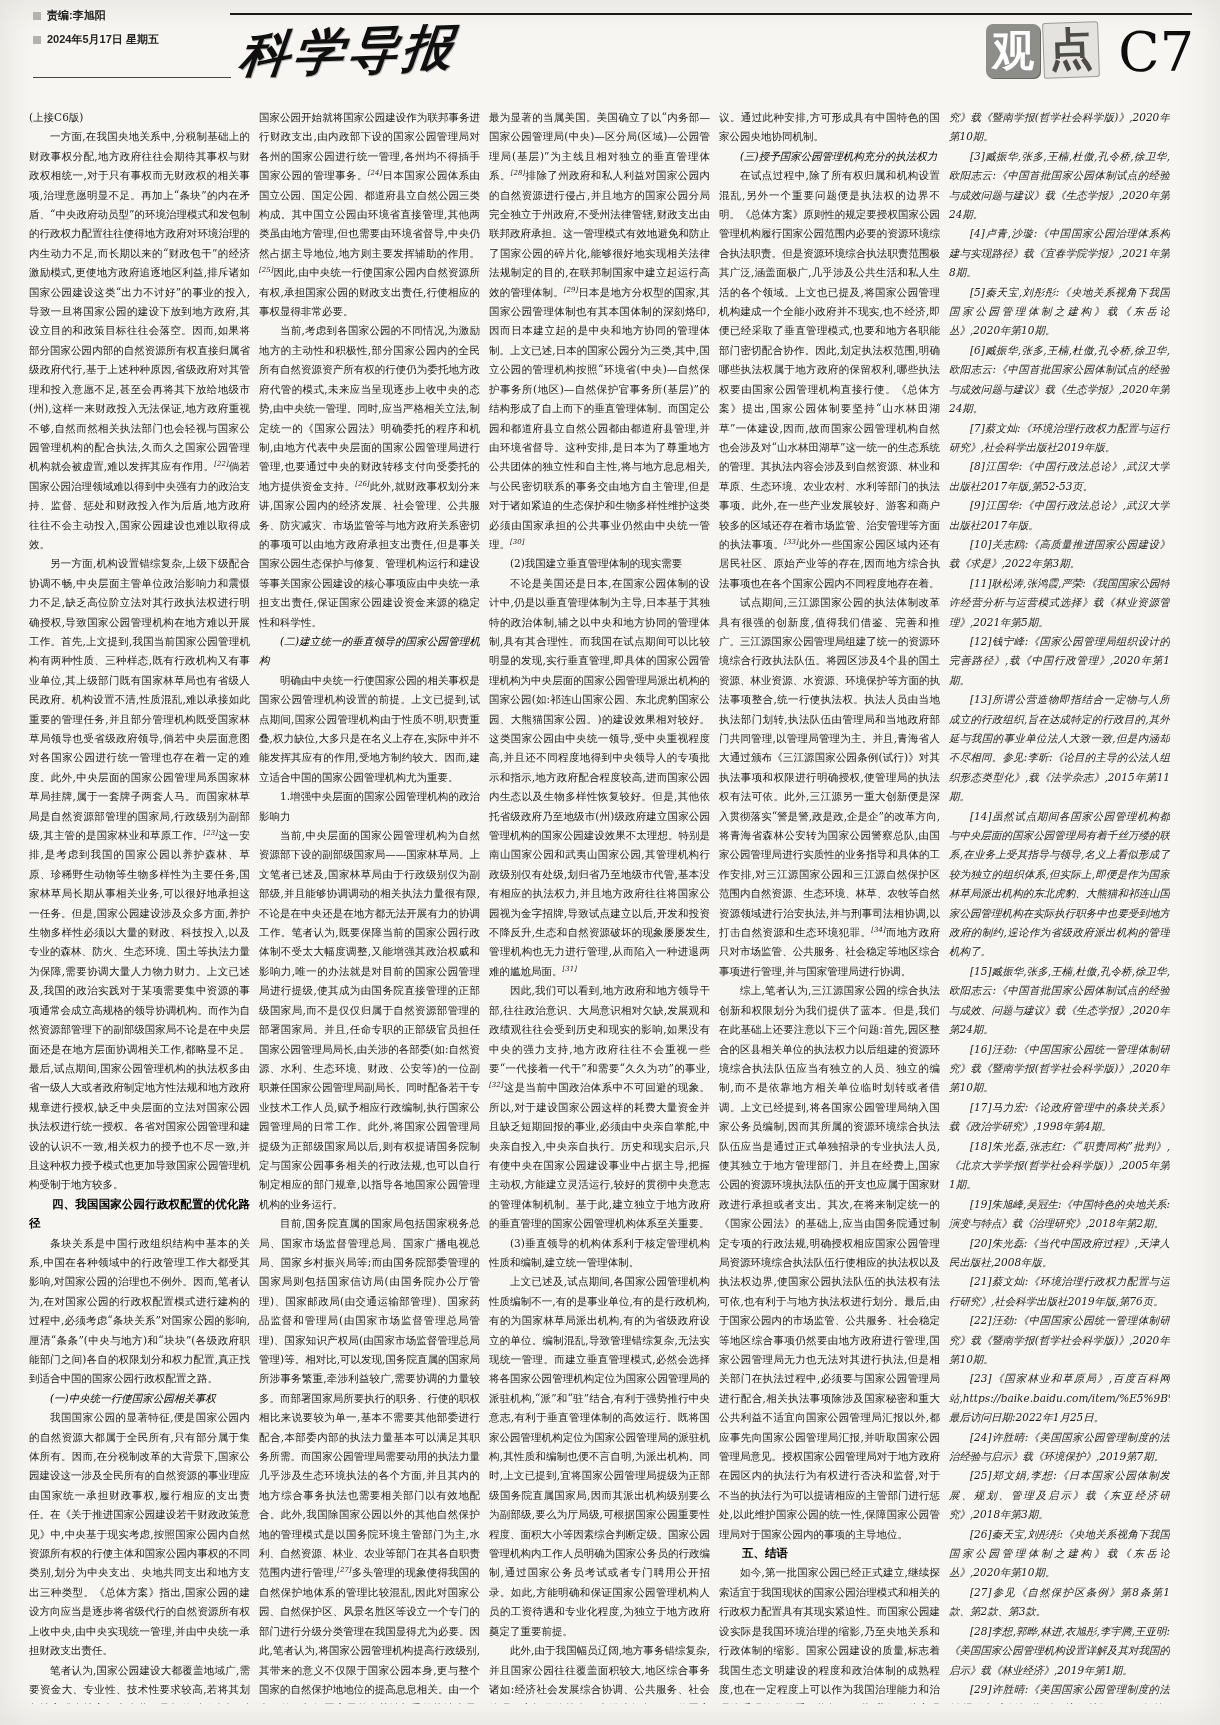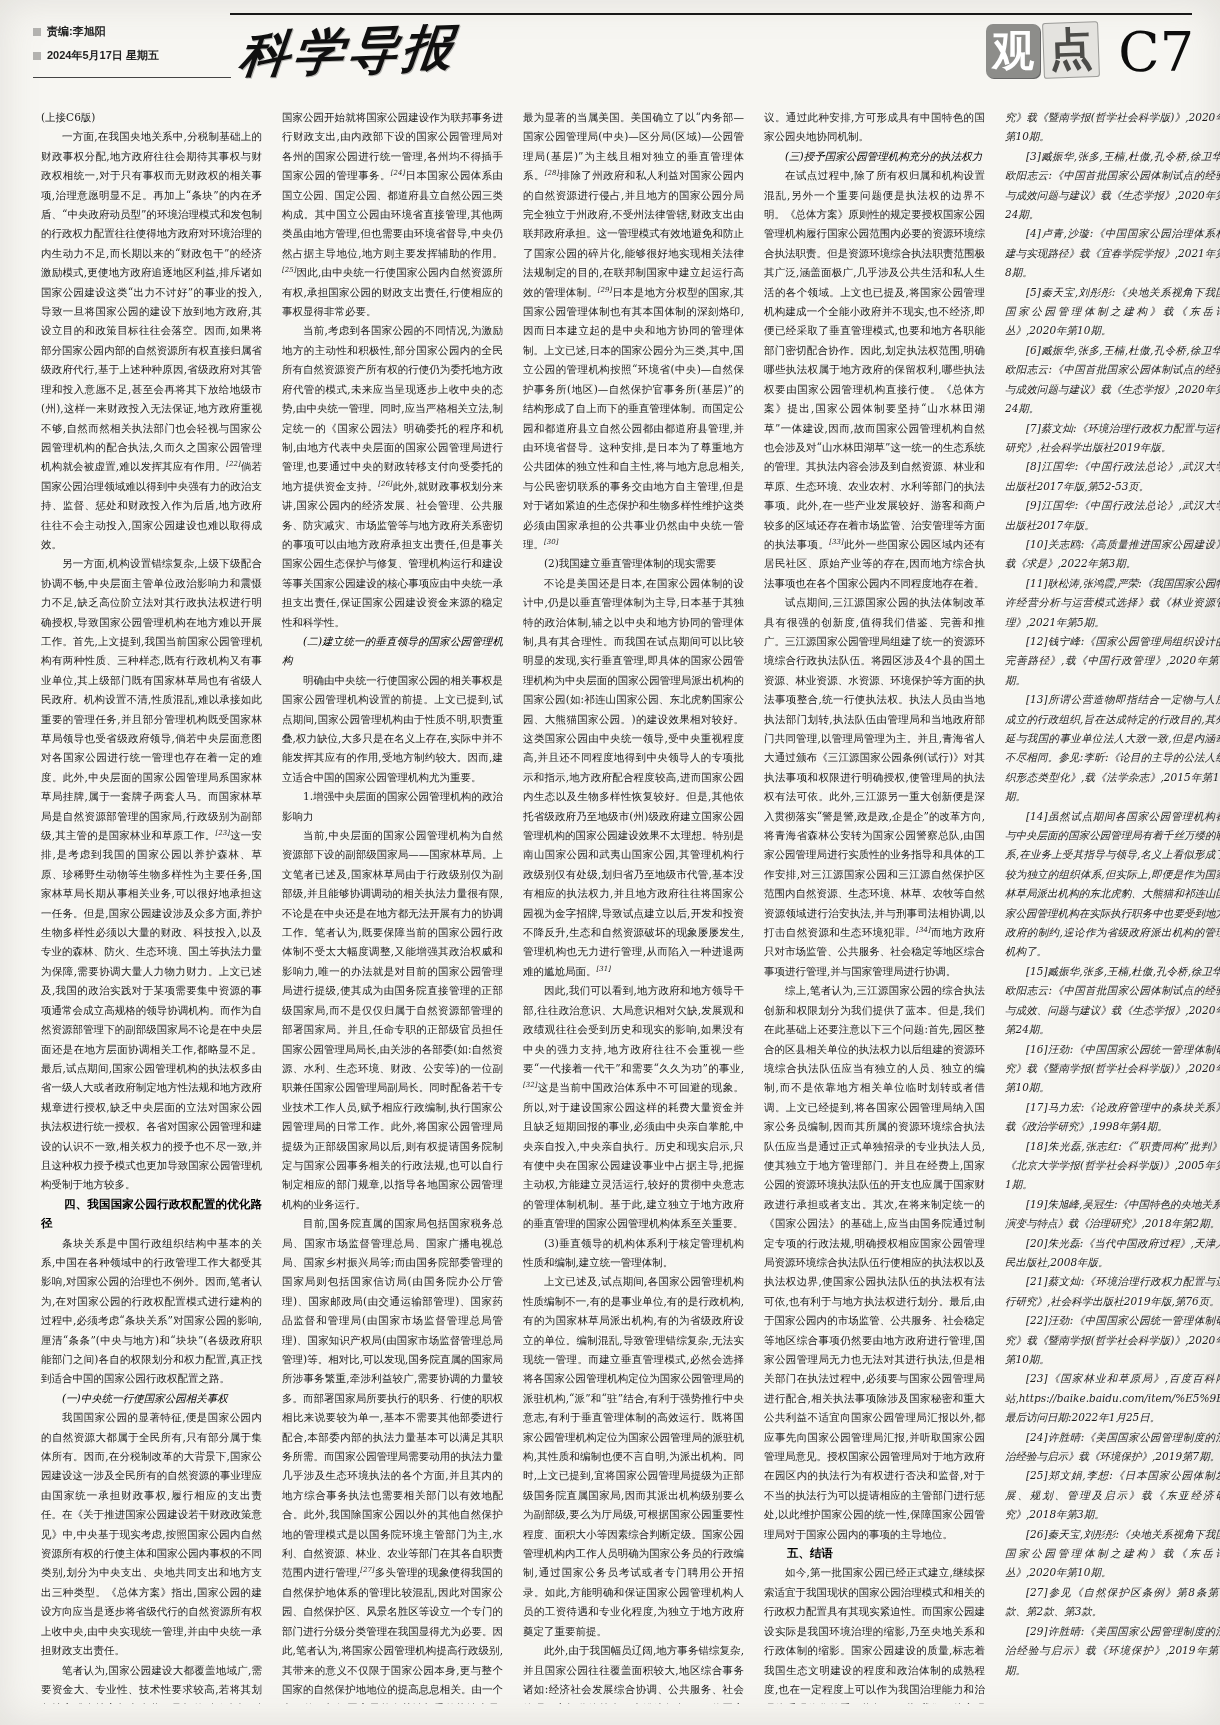--- a/index.html
+++ b/index.html
@@ -2,37 +2,37 @@
 <html><head>
 <meta charset="utf-8">
 <style>
   html,body{margin:0;padding:0;}
   body{background:#e7e6e3;font-family:"DejaVu Serif","Liberation Serif",serif;}
   .page{position:relative;width:1220px;height:1725px;margin:0 auto;background:#f7f6f2;
         box-shadow:inset 0 0 40px rgba(120,115,105,.18);overflow:hidden;}
   
   header{position:relative;height:104px;}
   .top-rule{position:absolute;left:230px;right:28px;top:13px;height:2px;background:#191919;}
-  .editor-block{position:absolute;left:33px;top:24px;width:198px;}
+  .editor-block{position:absolute;left:33px;top:8px;width:198px;}
   .editor-line{display:flex;align-items:center;font-size:11px;font-weight:bold;color:#222;
                font-family:"Liberation Sans","DejaVu Sans",sans-serif;margin-bottom:9px;}
   .sq{display:inline-block;width:8px;height:8px;background:#b3b2af;margin-right:6px;flex:none;}
   .editor-rule{position:absolute;left:33px;top:77px;width:198px;height:1px;background:#444;}
   .masthead{position:absolute;left:240px;top:18px;font-size:50px;font-weight:900;font-style:italic;
             letter-spacing:4px;color:#101010;transform:skewX(-8deg) rotate(-2deg);
             text-shadow:1px 1px 0 rgba(0,0,0,.25);}
   .section-mark{position:absolute;right:26px;top:22px;display:flex;align-items:flex-end;}
   .mark-guan{width:54px;height:54px;background:#8d8d8a;color:#fff;font-size:42px;line-height:54px;
              text-align:center;font-weight:bold;border-radius:7px;box-shadow:1px 1px 0 #666;}
   .mark-dian{width:54px;height:54px;background:#e4e3df;color:#4c4c49;border:1px solid #9a9a97;
              font-size:44px;line-height:52px;text-align:center;font-weight:bold;margin-left:3px;
              transform:rotate(-2deg);border-radius:3px;}
   .pageno{font-size:54px;line-height:.95;color:#0d0d0d;margin-left:19px;font-weight:500;}
   
-  main{display:flex;gap:20px;padding:4px 33px 0 41px;}
+  main{display:flex;gap:9px;padding:4px 33px 0 29px;}
   .col{width:221px;flex:none;height:1596px;overflow:hidden;font-size:10.5px;line-height:19.4px;
        color:#1c1c1c;text-align:justify;text-justify:inter-character;}
   .col p{margin:0;padding:0;}
   .b-note{text-indent:0;}
   .b-p{text-indent:2em;}
   .b-pc{text-indent:0;}
   .b-h1{font-weight:bold;text-indent:2em;font-size:11.5px;color:#000;}
   .b-h2{font-weight:normal;font-style:italic;text-indent:2em;color:#000;}
   .b-h3{text-indent:2em;}
   .b-ref{font-style:italic;text-indent:2em;}
@@ -122,16 +122,17 @@
         <p class="b-ref">[18]朱光磊,张志红:《“职责同构”批判》,《北京大学学报(哲学社会科学版)》,2005年第1期。</p>
         <p class="b-ref">[19]朱旭峰,吴冠生:《中国特色的央地关系:演变与特点》载《治理研究》,2018年第2期。</p>
         <p class="b-ref">[20]朱光磊:《当代中国政府过程》,天津人民出版社,2008年版。</p>
         <p class="b-ref">[21]蔡文灿:《环境治理行政权力配置与运行研究》,社会科学出版社2019年版,第76页。</p>
         <p class="b-ref">[22]汪劲:《中国国家公园统一管理体制研究》载《暨南学报(哲学社会科学版)》,2020年第10期。</p>
         <p class="b-ref">[23]《国家林业和草原局》,百度百科网站,https://baike.baidu.com/item/%E5%9B%BD%E5%AE%B6%E6%9E%97%E4%B8%9A%E5%92%8C%E8%8D%89%E5%8E%9F%E5%B1%80,最后访问日期:2022年1月25日。</p>
         <p class="b-ref">[24]许胜晴:《美国国家公园管理制度的法治经验与启示》载《环境保护》,2019第7期。</p>
         <p class="b-ref">[25]郑文娟,李想:《日本国家公园体制发展、规划、管理及启示》载《东亚经济研究》,2018年第3期。</p>
         <p class="b-ref">[26]秦天宝,刘彤彤:《央地关系视角下我国国家公园管理体制之建构》载《东岳论丛》,2020年第10期。</p>
         <p class="b-ref">[27]参见《自然保护区条例》第8条第1款、第2款、第3款。</p>
+        <p class="b-ref">[28]李想,郭晔,林进,衣旭彤,李宇腾,王亚明:《美国国家公园管理机构设置详解及其对我国的启示》载《林业经济》,2019年第1期。</p>
         <p class="b-ref">[29]许胜晴:《美国国家公园管理制度的法治经验与启示》载《环境保护》,2019年第7期。</p>
       </div>
   </main>
 </div>
 
 </body></html>

